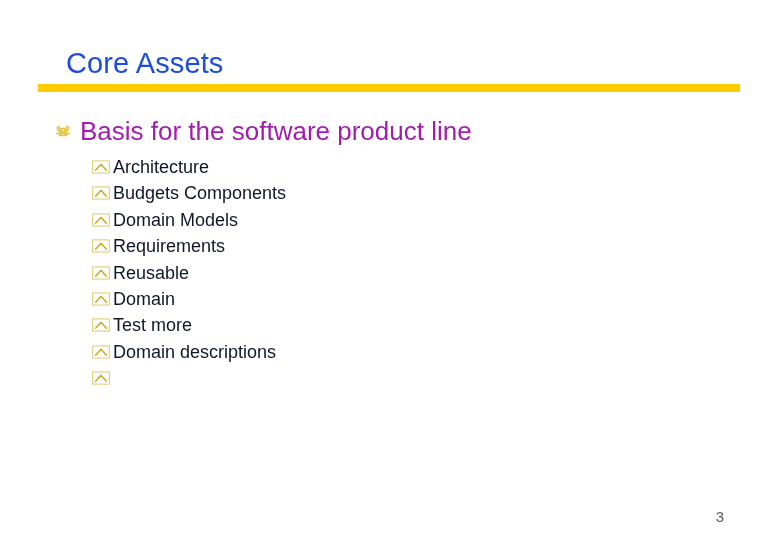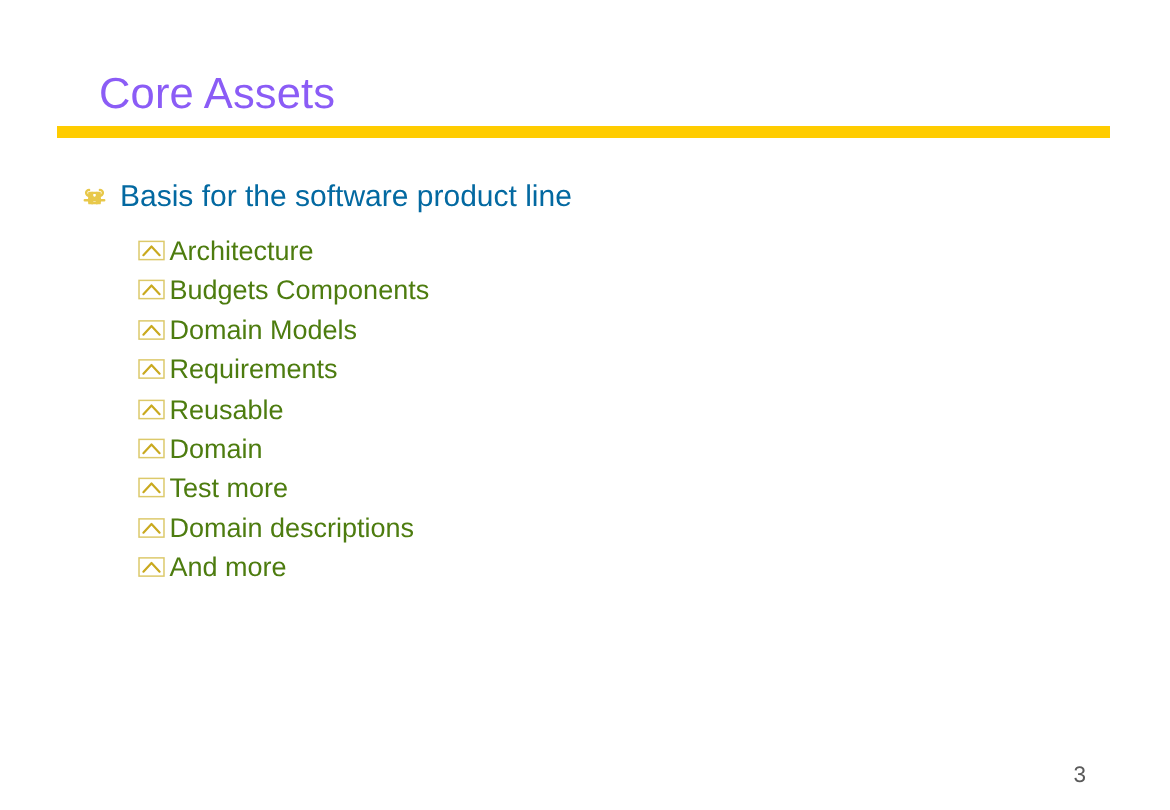--- a/index.html
+++ b/index.html
@@ -21,21 +21,21 @@
   }
 
   
   .slide-title {
     position: absolute;
     left: 66px;
     top: 26px;
     font-size: 29px;
     line-height: 36px;
     font-weight: normal;
-    color: #8b5cf6;
+    color: #1d4ed8;
     letter-spacing: 0.1px;
     white-space: nowrap;
   }
 
   
   .title-rule {
     position: absolute;
     left: 38px;
     top: 84px;
     width: 702px;
@@ -59,23 +59,23 @@
     height: 30px;
   }
   .lvl1 .bullet-mark {
     flex: 0 0 auto;
     width: 26px;
     height: 26px;
     position: relative;
     top: 1px;
   }
   .lvl1 .bullet-text {
-    font-size: 20px;
+    font-size: 26px;
     line-height: 27px;
-    color: #0369a1;
+    color: #a21caf;
     white-space: nowrap;
   }
 
   
   .wd-z {
     display: block;
     width: 18px;
     height: 18px;
     margin-top: 4px;
   }
@@ -102,21 +102,21 @@
   }
   .wd-y {
     display: block;
     width: 18px;
     height: 14px;
     margin-top: 4px;
   }
   .lvl2 .bullet-text {
     font-size: 18px;
     line-height: 22px;
-    color: #4d7c0f;
+    color: #0f172a;
     white-space: nowrap;
     margin-left: 1px;
   }
 
   
   .page-number {
     position: absolute;
     right: 56px;
     bottom: 14px;
     font-size: 15px;
@@ -229,21 +229,20 @@
         <span class="bullet-text">Domain descriptions</span>
       </li>
 
       <li class="lvl2">
         <span class="bullet-mark">
           <svg class="wd-y" viewBox="0 0 40 30" xmlns="http://www.w3.org/2000/svg" aria-hidden="true">
             <rect x="1.5" y="1.5" width="37" height="27" fill="none" stroke="#DCC96A" stroke-width="2.2"></rect>
             <path d="M8 22 L20 9 L32 22" fill="none" stroke="#C9A91F" stroke-width="3.2" stroke-linecap="round" stroke-linejoin="round"></path>
           </svg>
         </span>
-        <span class="bullet-text">And more</span>
       </li>
 
     </ul>
   </div>
 
   <div class="page-number">3</div>
 
 </div>
 
 </body></html>

